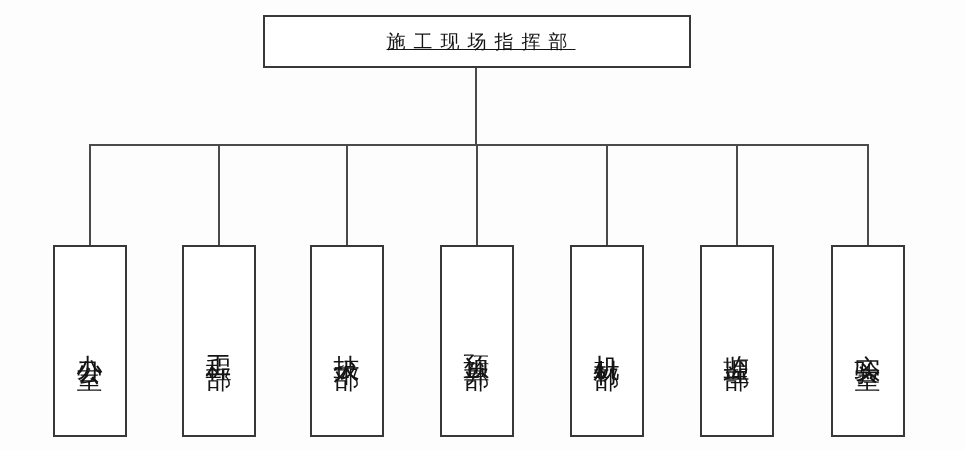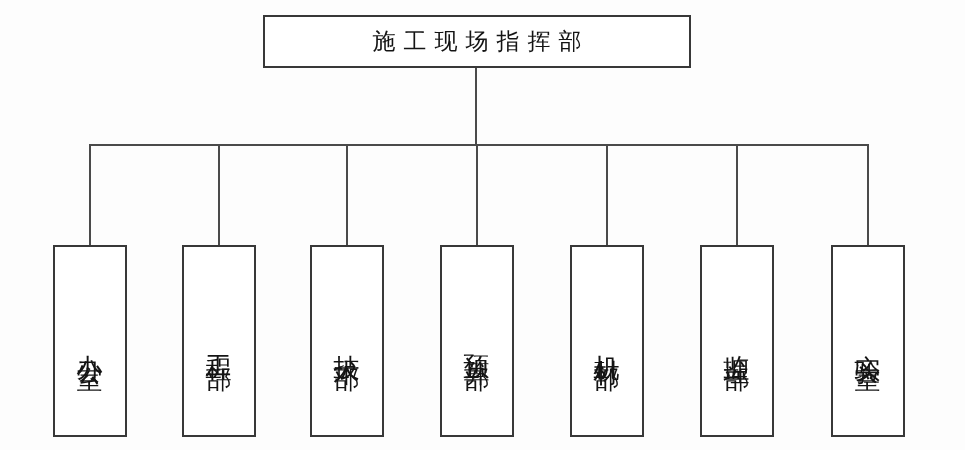--- a/index.html
+++ b/index.html
@@ -29,25 +29,26 @@
     width: 428px;
     height: 53px;
     box-sizing: border-box;
     border: 2px solid var(--box-border);
     background: #ffffff;
     display: flex;
     align-items: center;
     justify-content: center;
   }
   .root-label {
-    font-size: 23px;
+    font-size: 19px;
     letter-spacing: 8px;
     text-indent: 8px;
     color: var(--text);
     white-space: nowrap;
+    text-decoration: underline;
   }
   
   .line {
     position: absolute;
     background: var(--connector);
   }
   .v-root { left: 475px; top: 68px; width: 2px; height: 77px; }
   .h-main { left: 89px;  top: 144px; width: 780px; height: 2px; }
   .drop   { top: 146px; width: 2px; height: 100px; }
   .dp1 { left: 89px; }

